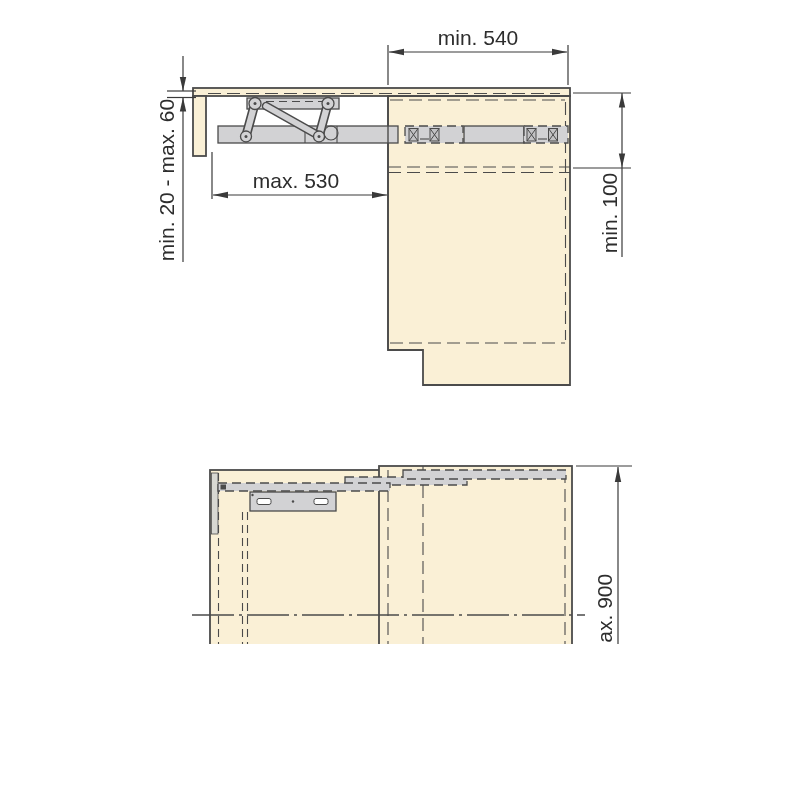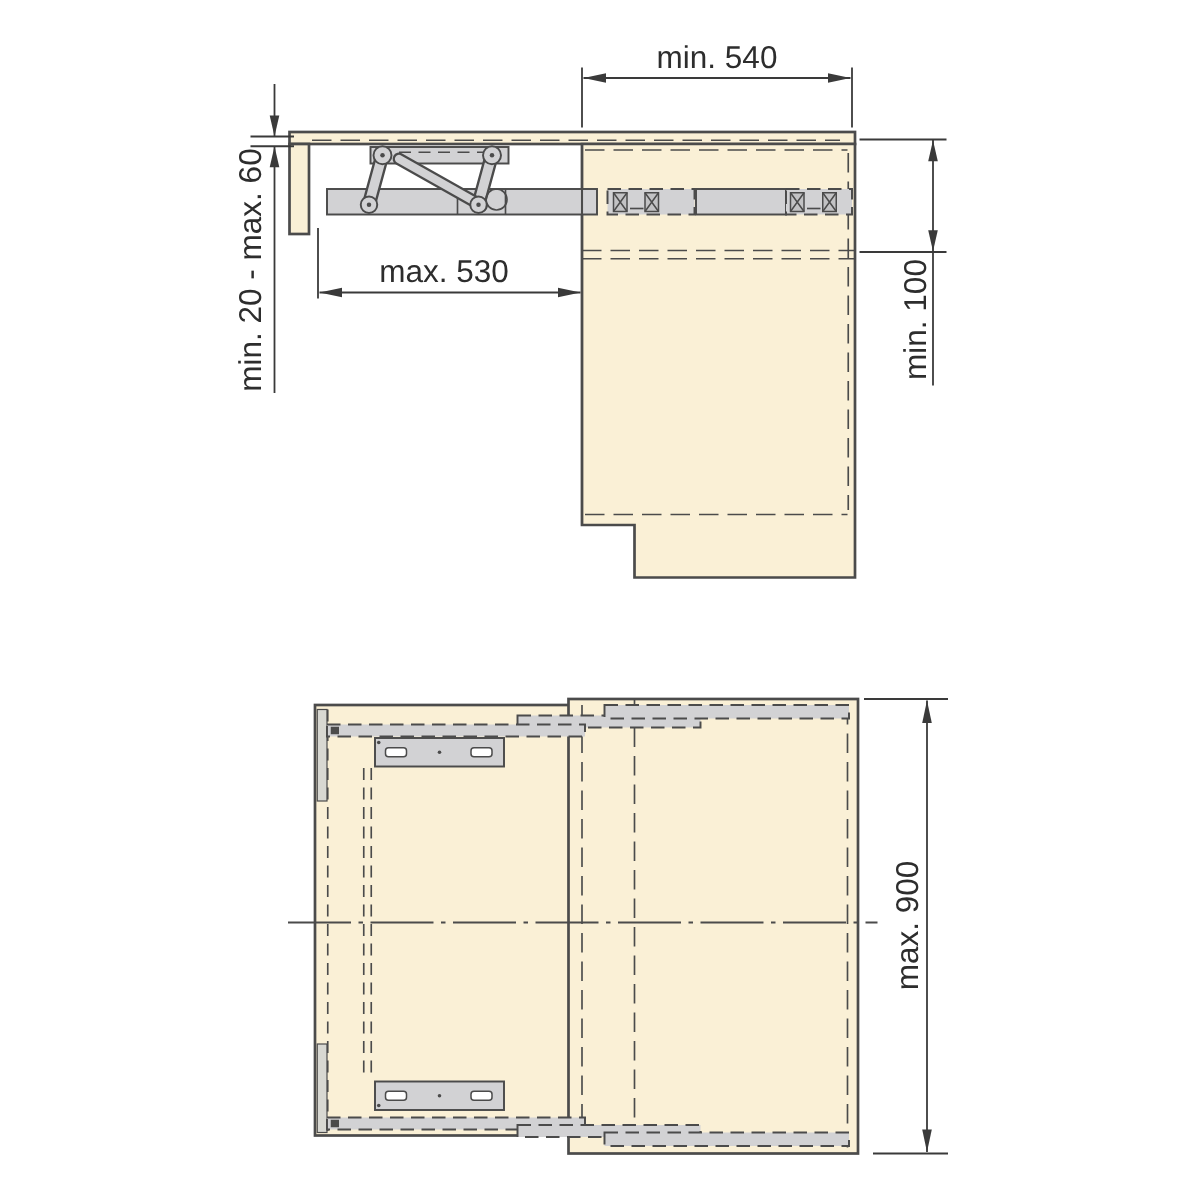--- a/index.html
+++ b/index.html
@@ -4,21 +4,21 @@
 <style>
   :root{
     --background:#ffffff;
     --panel-fill:#faf0d6;
     --metal-fill:#d2d2d4;
     --metal-light:#d8d8d2;
     --line:#4b4b4b;
     --text:#2d2d2d;
   }
   html,body{margin:0;padding:0;background:#fff;}
-  .stage{width:800px;height:800px;background:var(--background);position:relative;overflow:hidden;}
+  .stage{width:800px;height:644px;background:var(--background);position:relative;overflow:hidden;}
   svg{display:block;}
   .cream{fill:var(--panel-fill);stroke:var(--line);stroke-width:1.8;}
   .metal{fill:var(--metal-fill);stroke:var(--line);stroke-width:1.3;}
   .metal-dash{fill:var(--metal-fill);stroke:var(--line);stroke-width:1.3;stroke-dasharray:9 5;}
   .metal-light{fill:var(--metal-light);stroke:var(--line);stroke-width:0.8;}
   .ln{stroke:var(--line);stroke-width:1.4;fill:none;}
   .lnthin{stroke:var(--line);stroke-width:1.1;fill:none;}
   .dash{stroke-dasharray:13 6;}
   .dash-sm{stroke-dasharray:8 5;}
   .cl{stroke:var(--line);stroke-width:1.3;fill:none;stroke-dasharray:42 5 3 5;}

